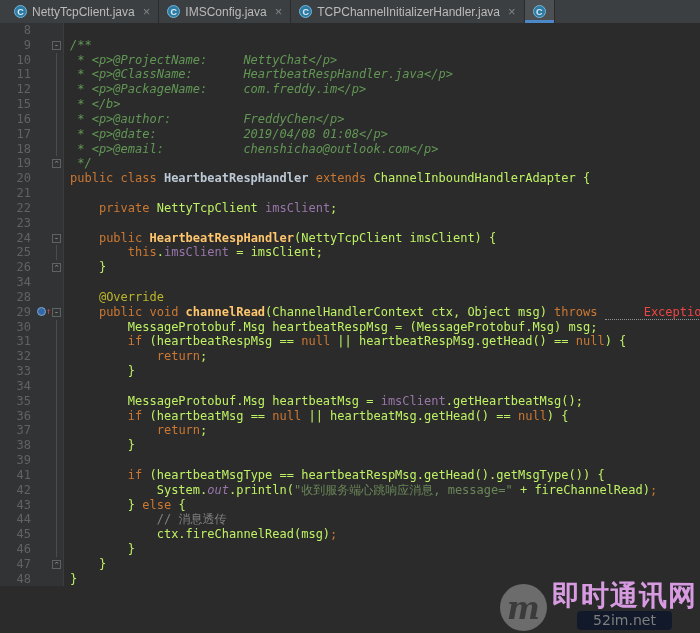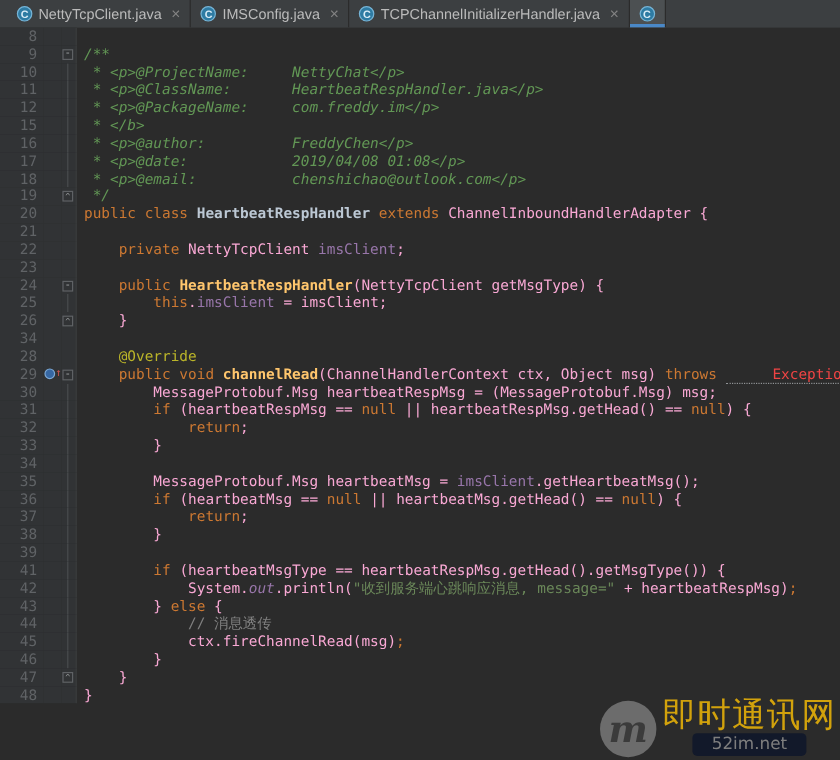--- a/index.html
+++ b/index.html
@@ -41,38 +41,38 @@
 
   
   .bulb{display:inline-block;width:22px;height:13px;position:relative;vertical-align:top;cursor:pointer;}
   .bulb::before{content:"";position:absolute;left:2px;top:0px;width:10px;height:10px;
                 border-radius:50%;background:#E5BE5F;box-shadow:0 0 2px #E5BE5F;}
   .bulb::after{content:"";position:absolute;left:5px;top:10px;width:4px;height:3px;background:#9B9B9B;}
 
   
   .doc{color:#629755;font-style:italic;}
   .kw{color:#CC7832;}
-  .plain{color:#f9a8d4;margin-top:23px;}
+  .plain{color:#bef264;margin-top:23px;}
   .fn{color:#FFC66D;font-weight:bold;}
   .clsdef{color:#BCC8D4;font-weight:bold;}
   .fld{color:#9876AA;}
   .fldi{color:#9876AA;font-style:italic;}
   .ann{color:#BBB529;}
   .str{color:#6A8759;}
   .cmt{color:#808080;}
   .exc{color:#ef4444;border-bottom:1px dotted #909396;padding-left:39px;}
 
   
   .wm{position:absolute;right:3px;bottom:2px;display:flex;align-items:flex-start;gap:5px;
       opacity:0.88;font-family:"DejaVu Sans",sans-serif;z-index:5;}
   .wm-circle{width:47px;height:47px;border-radius:50%;background:#757575;display:flex;
              align-items:center;justify-content:center;font-family:"DejaVu Serif",serif;
              font-style:italic;font-weight:bold;font-size:31px;color:#3E3E3E;margin-top:3px;}
   .wm-right{display:flex;flex-direction:column;align-items:center;}
-  .wm-title{font-size:28px;font-weight:normal;color:#eab308;letter-spacing:1px;line-height:29px;}
+  .wm-title{font-size:28px;font-weight:bold;color:#f0abfc;letter-spacing:1px;line-height:29px;}
   .wm-sub{background:#0f172a;border-radius:4px;color:#8A8A8A;font-size:14px;
           padding:0 16px;line-height:19px;margin-top:1px;}
 </style>
 </head>
 <body>
 
 <div class="tabbar">
     <div class="tab">
       <span class="cicon">C</span>
       <span>NettyTcpClient.java</span>
@@ -101,38 +101,38 @@
     <div class="line"><span class="gut">12</span><span class="gicon"></span><span class="fold mid"></span><span class="code"><span class="doc"> * &lt;p&gt;@PackageName:     com.freddy.im&lt;/p&gt;</span></span></div>
     <div class="line"><span class="gut">15</span><span class="gicon"></span><span class="fold mid"></span><span class="code"><span class="doc"> * &lt;/b&gt;</span></span></div>
     <div class="line"><span class="gut">16</span><span class="gicon"></span><span class="fold mid"></span><span class="code"><span class="doc"> * &lt;p&gt;@author:          FreddyChen&lt;/p&gt;</span></span></div>
     <div class="line"><span class="gut">17</span><span class="gicon"></span><span class="fold mid"></span><span class="code"><span class="doc"> * &lt;p&gt;@date:            2019/04/08 01:08&lt;/p&gt;</span></span></div>
     <div class="line"><span class="gut">18</span><span class="gicon"></span><span class="fold mid"></span><span class="code"><span class="doc"> * &lt;p&gt;@email:           chenshichao@outlook.com&lt;/p&gt;</span></span></div>
     <div class="line"><span class="gut">19</span><span class="gicon"></span><span class="fold end"><span class="fm end">^</span></span><span class="code"><span class="doc"> */</span></span></div>
     <div class="line"><span class="gut">20</span><span class="gicon"></span><span class="fold "></span><span class="code"><span class="kw">public class </span><span class="clsdef">HeartbeatRespHandler</span><span class="plain"> </span><span class="kw">extends </span><span class="plain">ChannelInboundHandlerAdapter {</span></span></div>
     <div class="line"><span class="gut">21</span><span class="gicon"></span><span class="fold "></span><span class="code"></span></div>
     <div class="line"><span class="gut">22</span><span class="gicon"></span><span class="fold "></span><span class="code"><span class="plain">    </span><span class="kw">private </span><span class="plain">NettyTcpClient </span><span class="fld">imsClient</span><span class="plain">;</span></span></div>
     <div class="line"><span class="gut">23</span><span class="gicon"></span><span class="fold "></span><span class="code"></span></div>
-    <div class="line"><span class="gut">24</span><span class="gicon"></span><span class="fold start"><span class="fm">-</span></span><span class="code"><span class="plain">    </span><span class="kw">public </span><span class="fn">HeartbeatRespHandler</span><span class="plain">(NettyTcpClient getMsgType) {</span></span></div>
+    <div class="line"><span class="gut">24</span><span class="gicon"></span><span class="fold start"><span class="fm">-</span></span><span class="code"><span class="plain">    </span><span class="kw">public </span><span class="fn">HeartbeatRespHandler</span><span class="plain">(NettyTcpClient imsClient) {</span></span></div>
     <div class="line"><span class="gut">25</span><span class="gicon"></span><span class="fold mid"></span><span class="code"><span class="plain">        </span><span class="kw">this</span><span class="plain">.</span><span class="fld">imsClient</span><span class="plain"> = imsClient;</span></span></div>
     <div class="line"><span class="gut">26</span><span class="gicon"></span><span class="fold end"><span class="fm end">^</span></span><span class="code"><span class="plain">    }</span></span></div>
     <div class="line"><span class="gut">34</span><span class="gicon"></span><span class="fold "></span><span class="code"></span></div>
     <div class="line"><span class="gut">28</span><span class="gicon"></span><span class="fold "></span><span class="code"><span class="plain">    </span><span class="ann">@Override</span></span></div>
     <div class="line"><span class="gut">29</span><span class="gicon"><span class="ovr"></span></span><span class="fold start"><span class="fm">-</span></span><span class="code"><span class="plain">    </span><span class="kw">public void </span><span class="fn">channelRead</span><span class="plain">(ChannelHandlerContext ctx, Object msg) </span><span class="kw">throws </span><span class="exc">Exception</span><span class="plain"> {</span></span></div>
     <div class="line"><span class="gut">30</span><span class="gicon"></span><span class="fold mid"></span><span class="code"><span class="plain">        MessageProtobuf.Msg heartbeatRespMsg = (MessageProtobuf.Msg) msg;</span></span></div>
     <div class="line"><span class="gut">31</span><span class="gicon"></span><span class="fold mid"></span><span class="code"><span class="plain">        </span><span class="kw">if </span><span class="plain">(heartbeatRespMsg == </span><span class="kw">null </span><span class="plain">|| heartbeatRespMsg.getHead() == </span><span class="kw">null</span><span class="plain">) {</span></span></div>
     <div class="line"><span class="gut">32</span><span class="gicon"></span><span class="fold mid"></span><span class="code"><span class="plain">            </span><span class="kw">return</span><span class="plain">;</span></span></div>
     <div class="line"><span class="gut">33</span><span class="gicon"></span><span class="fold mid"></span><span class="code"><span class="plain">        }</span></span></div>
     <div class="line"><span class="gut">34</span><span class="gicon"></span><span class="fold mid"></span><span class="code"></span></div>
     <div class="line"><span class="gut">35</span><span class="gicon"></span><span class="fold mid"></span><span class="code"><span class="plain">        MessageProtobuf.Msg heartbeatMsg = </span><span class="fld">imsClient</span><span class="plain">.getHeartbeatMsg();</span></span></div>
     <div class="line"><span class="gut">36</span><span class="gicon"></span><span class="fold mid"></span><span class="code"><span class="plain">        </span><span class="kw">if </span><span class="plain">(heartbeatMsg == </span><span class="kw">null </span><span class="plain">|| heartbeatMsg.getHead() == </span><span class="kw">null</span><span class="plain">) {</span></span></div>
     <div class="line"><span class="gut">37</span><span class="gicon"></span><span class="fold mid"></span><span class="code"><span class="plain">            </span><span class="kw">return</span><span class="plain">;</span></span></div>
     <div class="line"><span class="gut">38</span><span class="gicon"></span><span class="fold mid"></span><span class="code"><span class="plain">        }</span></span></div>
     <div class="line"><span class="gut">39</span><span class="gicon"></span><span class="fold mid"></span><span class="code"></span></div>
     <div class="line"><span class="gut">41</span><span class="gicon"></span><span class="fold mid"></span><span class="code"><span class="plain">        </span><span class="kw">if </span><span class="plain">(heartbeatMsgType == heartbeatRespMsg.getHead().getMsgType()) {</span></span></div>
-    <div class="line"><span class="gut">42</span><span class="gicon"></span><span class="fold mid"></span><span class="code"><span class="plain">            System.</span><span class="fldi">out</span><span class="plain">.println(</span><span class="str">"收到服务端心跳响应消息, message="</span><span class="plain"> + heartbeatRespMsg)</span><span class="kw">;</span></span></div>
+    <div class="line"><span class="gut">42</span><span class="gicon"></span><span class="fold mid"></span><span class="code"><span class="plain">            System.</span><span class="fldi">out</span><span class="plain">.println(</span><span class="str">"收到服务端心跳响应消息, message="</span><span class="plain"> + fireChannelRead)</span><span class="kw">;</span></span></div>
     <div class="line"><span class="gut">43</span><span class="gicon"></span><span class="fold mid"></span><span class="code"><span class="plain">        } </span><span class="kw">else </span><span class="plain">{</span></span></div>
     <div class="line"><span class="gut">44</span><span class="gicon"></span><span class="fold mid"></span><span class="code"><span class="plain">            </span><span class="cmt">// 消息透传</span></span></div>
     <div class="line"><span class="gut">45</span><span class="gicon"></span><span class="fold mid"></span><span class="code"><span class="plain">            ctx.fireChannelRead(msg)</span><span class="kw">;</span></span></div>
     <div class="line"><span class="gut">46</span><span class="gicon"></span><span class="fold mid"></span><span class="code"><span class="plain">        }</span></span></div>
     <div class="line"><span class="gut">47</span><span class="gicon"></span><span class="fold end"><span class="fm end">^</span></span><span class="code"><span class="plain">    }</span></span></div>
     <div class="line"><span class="gut">48</span><span class="gicon"></span><span class="fold "></span><span class="code"><span class="plain">}</span></span></div>
   </div>
 
 <div class="wm">
   <div class="wm-circle">m</div>

